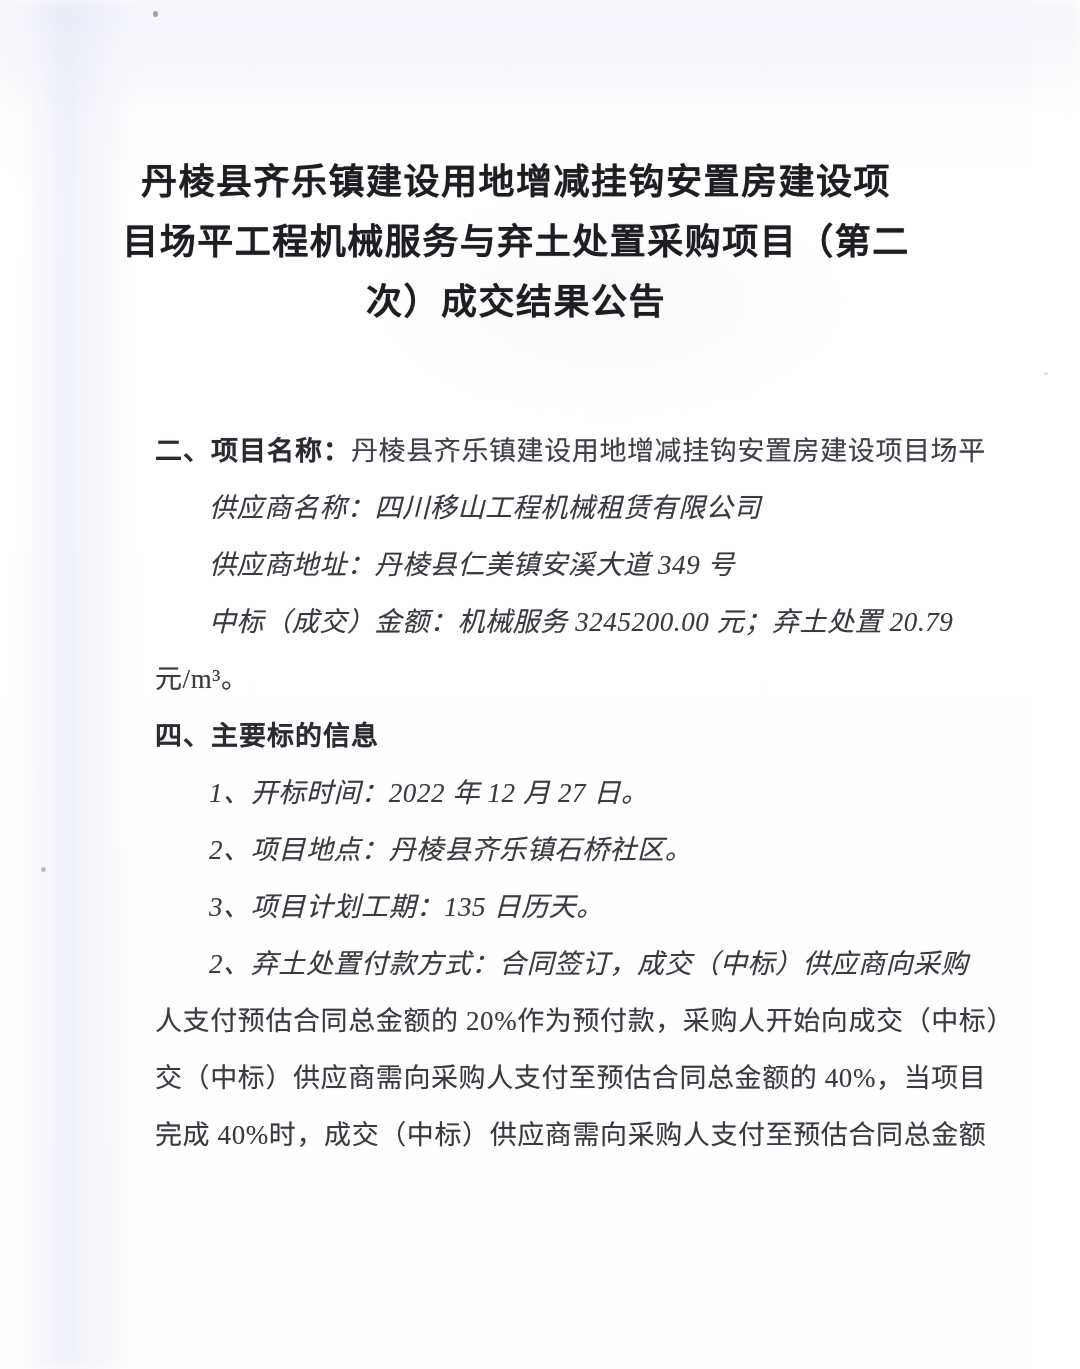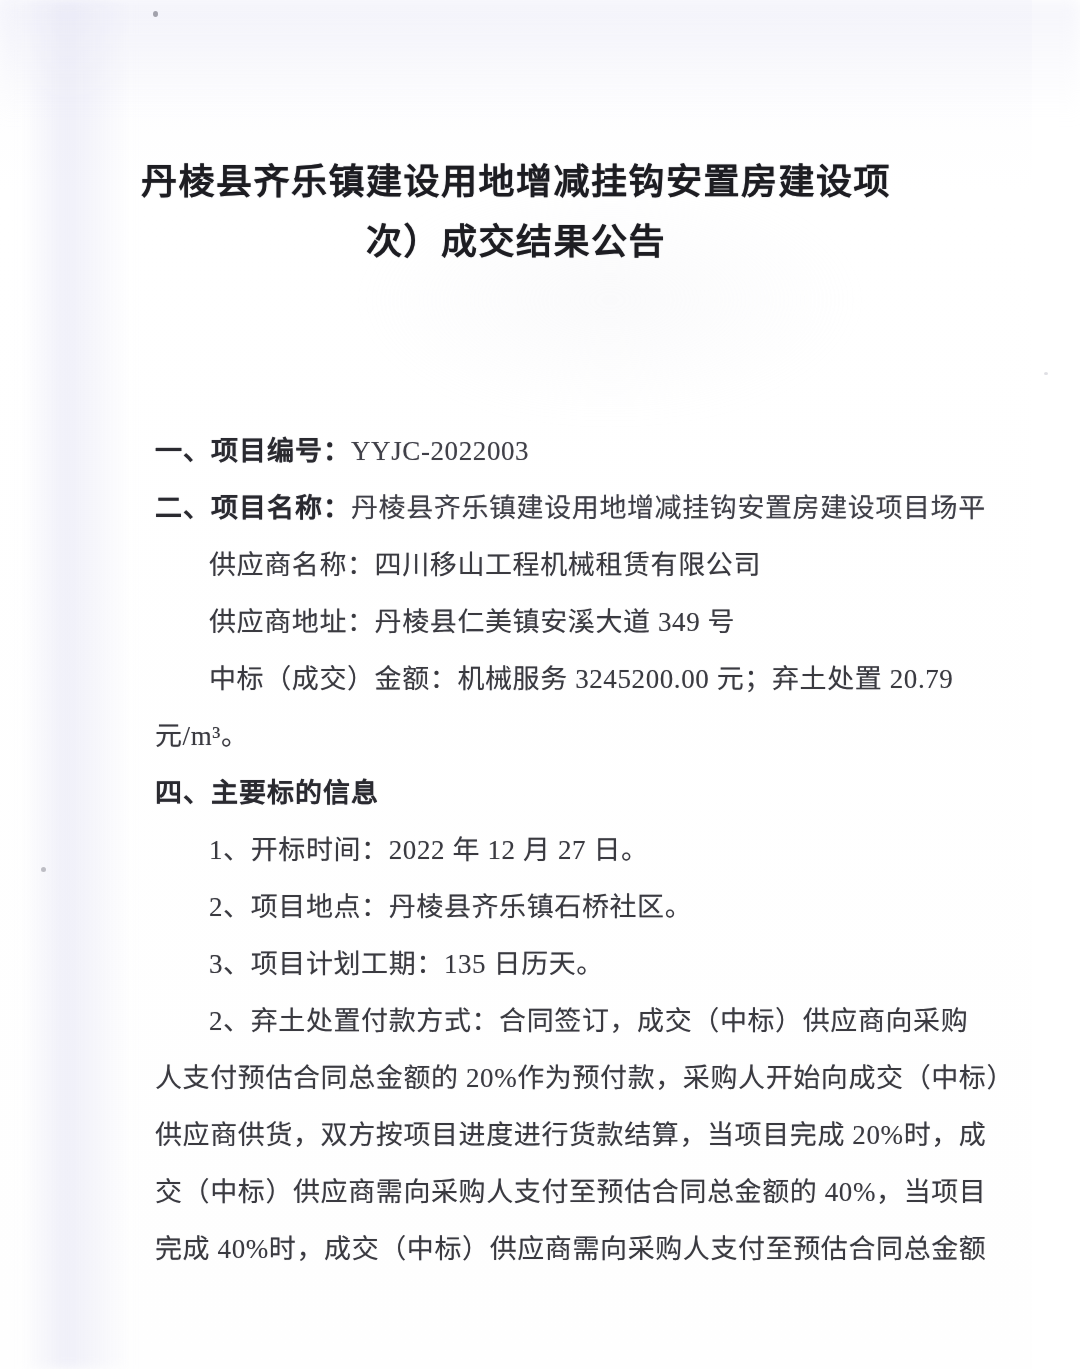--- a/index.html
+++ b/index.html
@@ -47,21 +47,21 @@
     position:absolute;left:155px;top:423px;width:776px;
   }
   .line{
     height:57px;line-height:57px;
     font-size:27px;
     letter-spacing:.6px;
     white-space:pre;
     color:#3a3a40;
     text-shadow:0 0 .8px rgba(70,70,85,.4);
   }
-  .indent{padding-left:54px;}
+  .indent{padding-left:54px;font-style:italic;}
   .hd{
     font-family:"Liberation Sans","DejaVu Sans",sans-serif;
     font-weight:700;
     color:#2a2a30;
     letter-spacing:1px;
     text-shadow:0 0 .8px rgba(40,40,55,.5);
   }
   .val{color:#404048;}
 </style>
 </head>
@@ -71,26 +71,26 @@
 
   <div class="artifact a1"></div>
   <div class="artifact a2"></div>
   <div class="artifact a3"></div>
   <div class="speck sp1"></div>
   <div class="speck sp2"></div>
   <div class="speck sp3"></div>
 
   <h1 class="title">
     <span class="tl">丹棱县齐乐镇建设用地增减挂钩安置房建设项</span>
+    <span class="tl">目场平工程机械服务与弃土处置采购项目（第二</span>
     <span class="tl">次）成交结果公告</span>
   </h1>
 
   <div class="docbody">
 
-    <div class="line"><span class="hd">一、项目编号：</span><span class="val">YYJC-2022003</span></div>
 
     <div class="line"><span class="hd">二、项目名称：</span><span class="val">丹棱县齐乐镇建设用地增减挂钩安置房建设项目场平</span></div>
 
 
 
     <div class="line indent">供应商名称：四川移山工程机械租赁有限公司</div>
 
     <div class="line indent">供应商地址：丹棱县仁美镇安溪大道 349 号</div>
 
     <div class="line indent">中标（成交）金额：机械服务 3245200.00 元；弃土处置 20.79</div>
@@ -100,18 +100,17 @@
     <div class="line hd">四、主要标的信息</div>
 
     <div class="line indent">1、开标时间：2022 年 12 月 27 日。</div>
 
     <div class="line indent">2、项目地点：丹棱县齐乐镇石桥社区。</div>
 
     <div class="line indent">3、项目计划工期：135 日历天。</div>
 
     <div class="line indent">2、弃土处置付款方式：合同签订，成交（中标）供应商向采购</div>
     <div class="line">人支付预估合同总金额的 20%作为预付款，采购人开始向成交（中标）</div>
-    <div class="line">供应商供货，双方按项目进度进行货款结算，当项目完成 20%时，成</div>
     <div class="line">交（中标）供应商需向采购人支付至预估合同总金额的 40%，当项目</div>
     <div class="line">完成 40%时，成交（中标）供应商需向采购人支付至预估合同总金额</div>
 
   </div>
 </div>
 
 </body></html>

